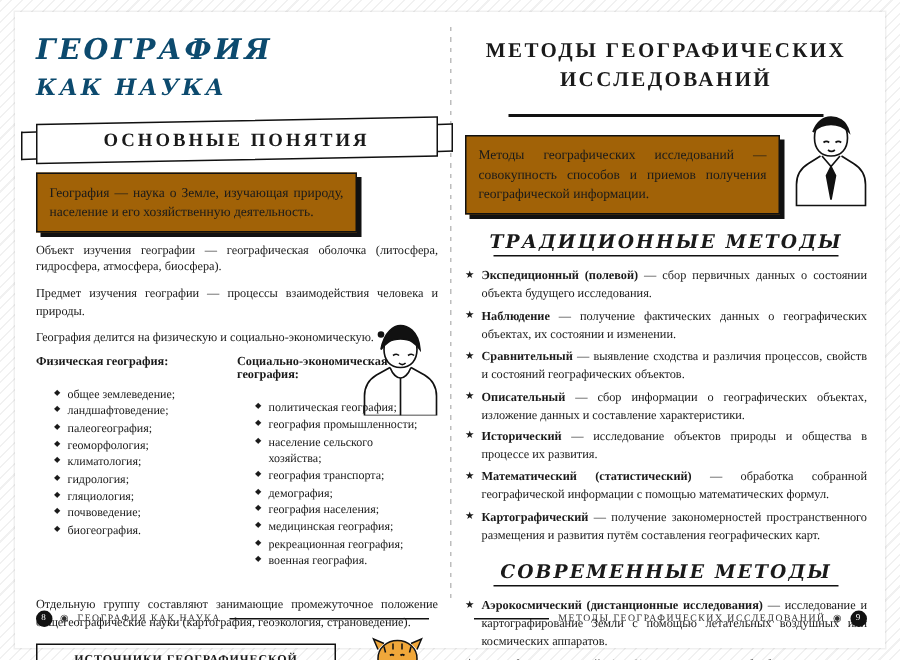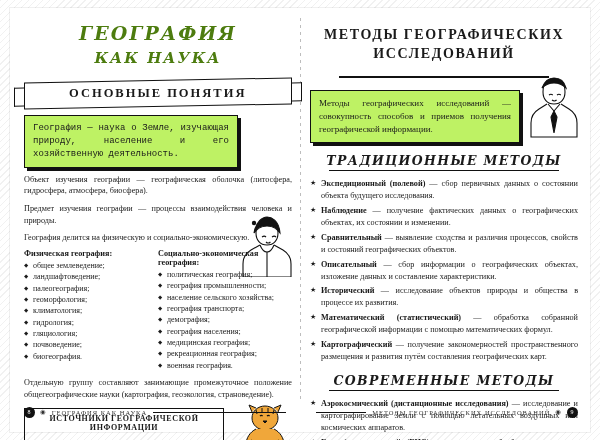--- a/index.html
+++ b/index.html
@@ -25,27 +25,27 @@
   }
   .col-left{left:14px;}
   .col-right{left:300px;}
   .divider{
     position:absolute;left:290px;top:10px;bottom:30px;width:1px;
     background:repeating-linear-gradient(to bottom,#bdbdbd 0 3px, transparent 3px 7px);
   }
 
   
   .hand-title{
-    text-align:center;
+    text-align:left;
     font-family:"DejaVu Serif", serif;
     font-style:italic;
     font-weight:bold;
     letter-spacing:2px;
     line-height:1.25;
-    color:#4d7c0f;
+    color:#0c4a6e;
   }
   .hand-title .l1{font-size:19px;display:block;}
   .hand-title .l2{font-size:15px;display:block;margin-top:3px;}
   .title-right{
     font-family:Liberation Serif, serif;
     font-weight:bold;font-size:14px;letter-spacing:1.6px;
     text-align:center;line-height:1.35;
     border-bottom:2px solid #111;
     padding-bottom:6px;
     margin:4px 6px 0 6px;
@@ -78,33 +78,33 @@
   }
   .subhead-rule{
     height:1.4px;background:#111;margin:0 auto 7px auto;width:86%;
   }
 
   
   .defbox{
     border:1.4px solid #111;
     padding:6px 8px;
     font-size:9px;line-height:1.45;text-align:justify;
-    background:#bef264;
+    background:#a16207;
   }
   .defbox.shadow{box-shadow:3px 3px 0 0 #111;}
 
   .para{
     font-size:8.2px;line-height:1.42;text-align:justify;margin:6px 0 0 0;
   }
 
   
   .twocol{display:flex;gap:0;margin-top:5px;justify-content:space-between;}
   .twocol .c{flex:1;}
   .lst-head{font-size:8.2px;font-weight:bold;margin-bottom:2px;}
-  ul.star{list-style:none;margin:0;padding:0;}
+  ul.star{list-style:none;margin:12px;padding:0;}
   ul.star li{
     font-size:8px;line-height:1.42;padding-left:9px;position:relative;
   }
   ul.star li:before{
     content:"\25C6";position:absolute;left:0;top:0;font-size:5.5px;line-height:1.9;
   }
 
   
   ul.bstar{list-style:none;margin:4px 0 0 0;padding:0;}
   ul.bstar li{
@@ -162,21 +162,21 @@
     <div class="hand-title">
       <span class="l1">ГЕОГРАФИЯ</span>
       <span class="l2">КАК НАУКА</span>
     </div>
 
     <div class="ribbon">
       <span>ОСНОВНЫЕ ПОНЯТИЯ</span>
     </div>
 
     <div style="position:relative;">
-      <div class="defbox shadow" style="width:196px;font-family:Liberation Mono, monospace;">
+      <div class="defbox shadow" style="width:196px;">
         <span>География — наука о Земле, изучающая природу, население и его хозяйственную деятельность.</span>
       </div>
 
       <svg class="girl" viewBox="0 0 54 66">
         <g fill="none" stroke="#111" stroke-width="1.1">
           <path d="M16 22c0-8 4-13 11-13s11 5 11 13c0 7-4 12-11 12s-11-5-11-12z"></path>
           <path d="M14 22c2-12 9-16 13-16s12 3 13 16c-3-4-6-7-13-7s-10 3-13 7z" fill="#111" stroke="#111"></path>
           <path d="M22 26c1.4-1 3-1 4 0M32 26c1.4-1 3-1 4 0"></path>
           <path d="M26 31c1.4 1.4 3 1.4 4.4 0"></path>
           <path d="M20 34l-9 5c-5 3-8 8-8 14v13h48V53c0-6-3-11-8-14l-9-5"></path>

